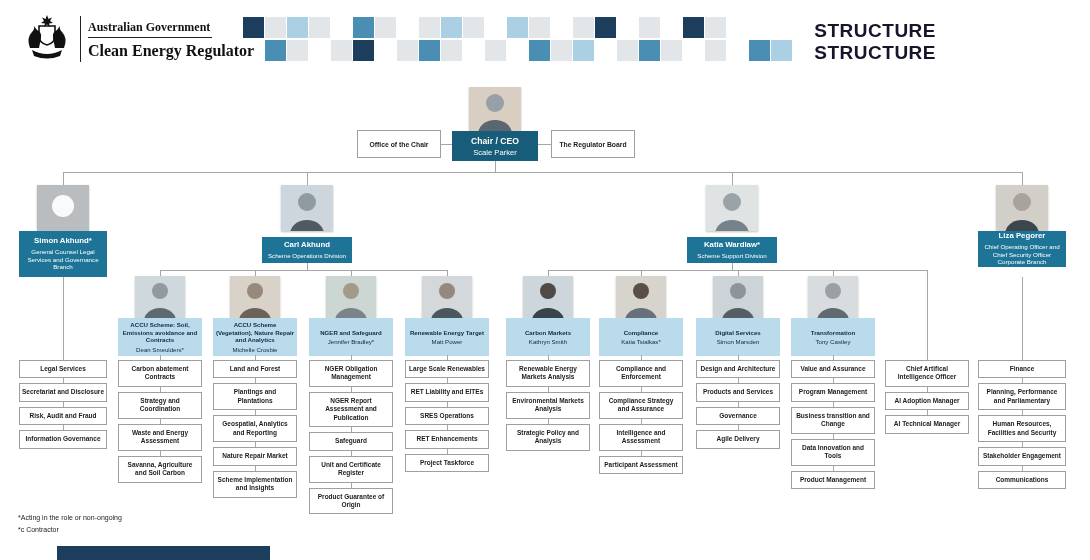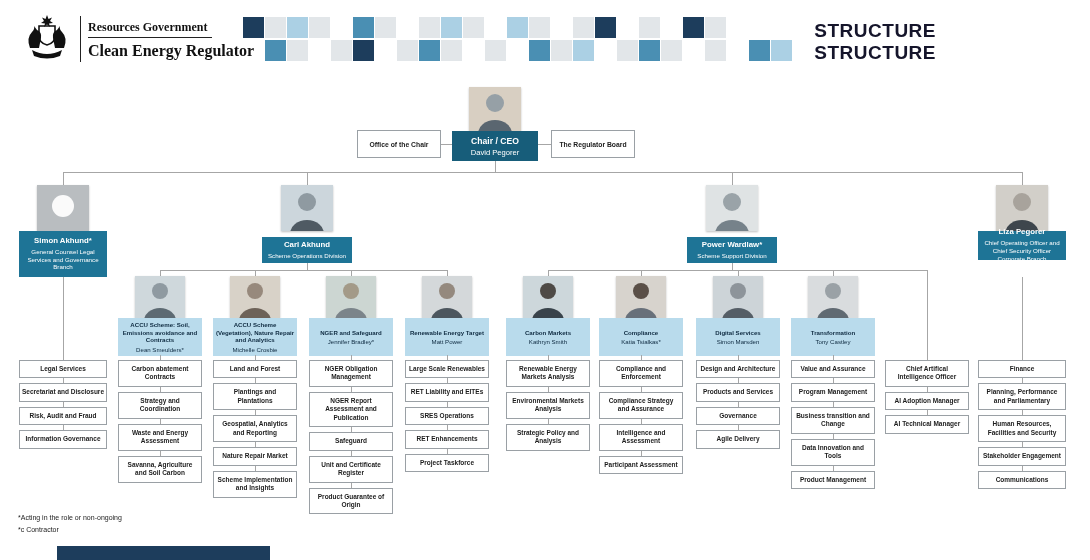--- a/index.html
+++ b/index.html
@@ -65,21 +65,21 @@
   <div class="crest">
     <svg width="50" height="46" viewBox="0 0 50 46">
       <polygon points="25,1 26.5,5 30,3.5 28,7 31,9 27,9.5 28,13 25,10.5 22,13 23,9.5 19,9 22,7 20,3.5 23.5,5" fill="#111"></polygon>
       <path d="M17 12 h16 v10 q0 7 -8 9 q-8 -2 -8 -9 z" fill="none" stroke="#111" stroke-width="1.6"></path>
       <path d="M8 34 q-4 -10 2 -16 q3 -3 2 -6 l3 4 q5 2 4 8 l-2 10 z" fill="#111"></path>
       <path d="M42 34 q4 -10 -2 -16 q-3 -3 -2 -6 l-3 4 q-5 2 -4 8 l2 10 z" fill="#111"></path>
       <path d="M10 36 q15 8 30 0 l-2 6 q-13 5 -26 0 z" fill="#111"></path>
     </svg>
   </div>
   <div class="logo-divider"></div>
-  <div class="gov1">Resources Government</div>
+  <div class="gov1">Australian Government</div>
   <div class="gov-sep"></div>
   <div class="gov2">Clean Energy Regulator</div>
 
   <div class="deco">
       <div class="sq" style="left: 0px; top: 0px; background: rgb(29, 61, 92);"></div>
       <div class="sq" style="left: 22px; top: 0px; background: rgb(226, 230, 233);"></div>
       <div class="sq" style="left: 44px; top: 0px; background: rgb(171, 208, 228);"></div>
       <div class="sq" style="left: 66px; top: 0px; background: rgb(226, 230, 233);"></div>
       <div class="sq" style="left: 110px; top: 0px; background: rgb(74, 143, 179);"></div>
       <div class="sq" style="left: 132px; top: 0px; background: rgb(226, 230, 233);"></div>
@@ -148,21 +148,21 @@
       <rect width="52" height="44" fill="#d8cfc2"></rect>
       <circle cx="26" cy="16" r="9" fill="#96a0a6"></circle>
       <ellipse cx="26" cy="47" rx="17" ry="14" fill="#5a6670"></ellipse>
     </svg>
   </div>
   <div class="wbox" style="left:357px;top:130px;width:84px;height:28px">
     <span>Office of the Chair</span>
   </div>
   <div class="ceobox" style="left:452px;top:131px;width:86px;height:30px">
     <div class="nm">Chair / CEO</div>
-    <div class="rl">David Pegorer</div>
+    <div class="rl">Scale Parker</div>
   </div>
   <div class="wbox" style="left:551px;top:130px;width:84px;height:28px">
     <span>The Regulator Board</span>
   </div>
 
   <div class="photo" style="left:37px;top:185px">
     <svg width="52" height="46" viewBox="0 0 52 46">
       <rect width="52" height="46" fill="#b9bdc0"></rect>
       <circle cx="26" cy="21" r="11" fill="#ffffff" opacity="0.92"></circle>
     </svg>
@@ -185,32 +185,32 @@
   </div>
 
   <div class="photo" style="left:706px;top:185px">
     <svg width="52" height="46" viewBox="0 0 52 46">
       <rect width="52" height="46" fill="#dfe3e4"></rect>
       <circle cx="26" cy="17" r="9" fill="#9aa3a8"></circle>
       <ellipse cx="26" cy="49" rx="17" ry="14" fill="#76828a"></ellipse>
     </svg>
   </div>
   <div class="tealbox" style="left:687px;top:237px;width:90px;height:26px">
-    <div class="nm">Power Wardlaw*</div>
+    <div class="nm">Katia Wardlaw*</div>
     <div class="rl">Scheme Support Division</div>
   </div>
 
   <div class="photo" style="left:996px;top:185px">
     <svg width="52" height="46" viewBox="0 0 52 46">
       <rect width="52" height="46" fill="#d2cfc9"></rect>
       <circle cx="26" cy="17" r="9" fill="#a8a39c"></circle>
       <ellipse cx="26" cy="49" rx="17" ry="14" fill="#3e464d"></ellipse>
     </svg>
   </div>
-  <div class="tealbox" style="left:978px;top:231px;width:88px;height:29px">
+  <div class="tealbox" style="left:978px;top:231px;width:88px;height:36px">
     <div class="nm">Liza Pegorer</div>
     <div class="rl">Chief Operating Officer and Chief Security Officer Corporate Branch</div>
   </div>
 
   <div class="photo" style="left:135px;top:276px">
     <svg width="50" height="42" viewBox="0 0 50 42">
         <rect width="50" height="42" fill="#cfd8dc"></rect>
         <circle cx="25" cy="15" r="8" fill="#8f9aa1"></circle>
         <ellipse cx="25" cy="45" rx="16" ry="13" fill="#5d6a73"></ellipse>
       </svg>

